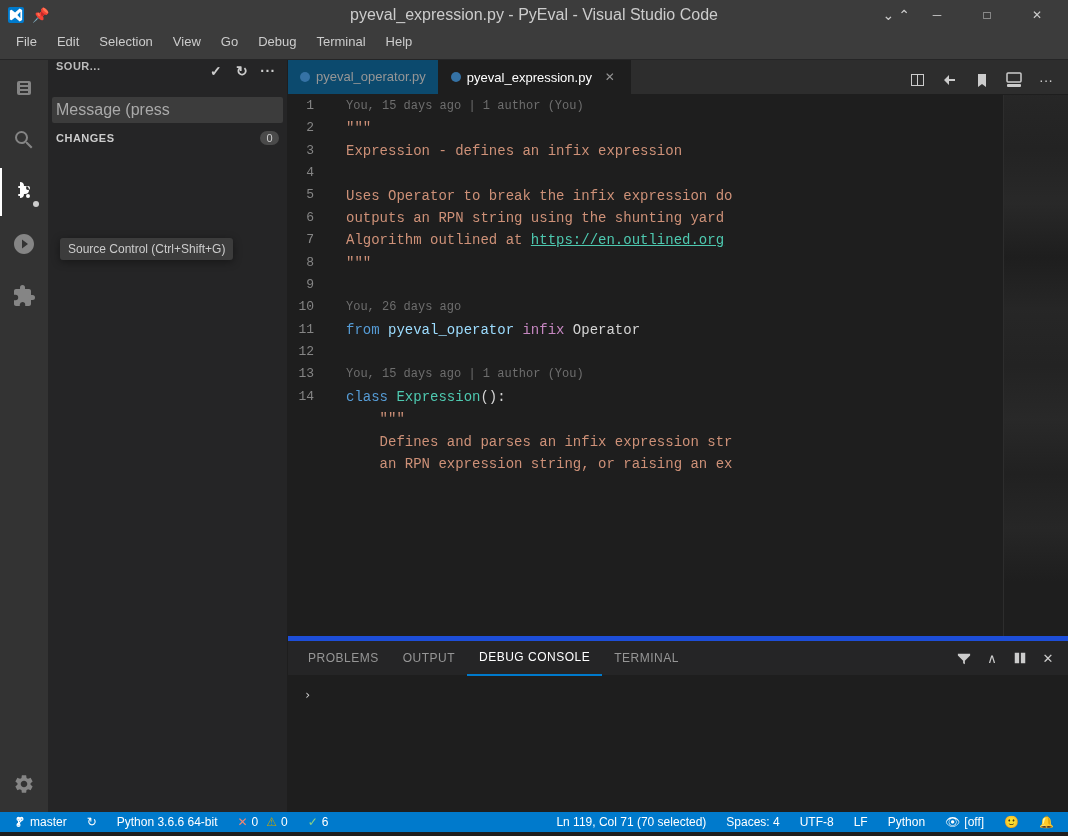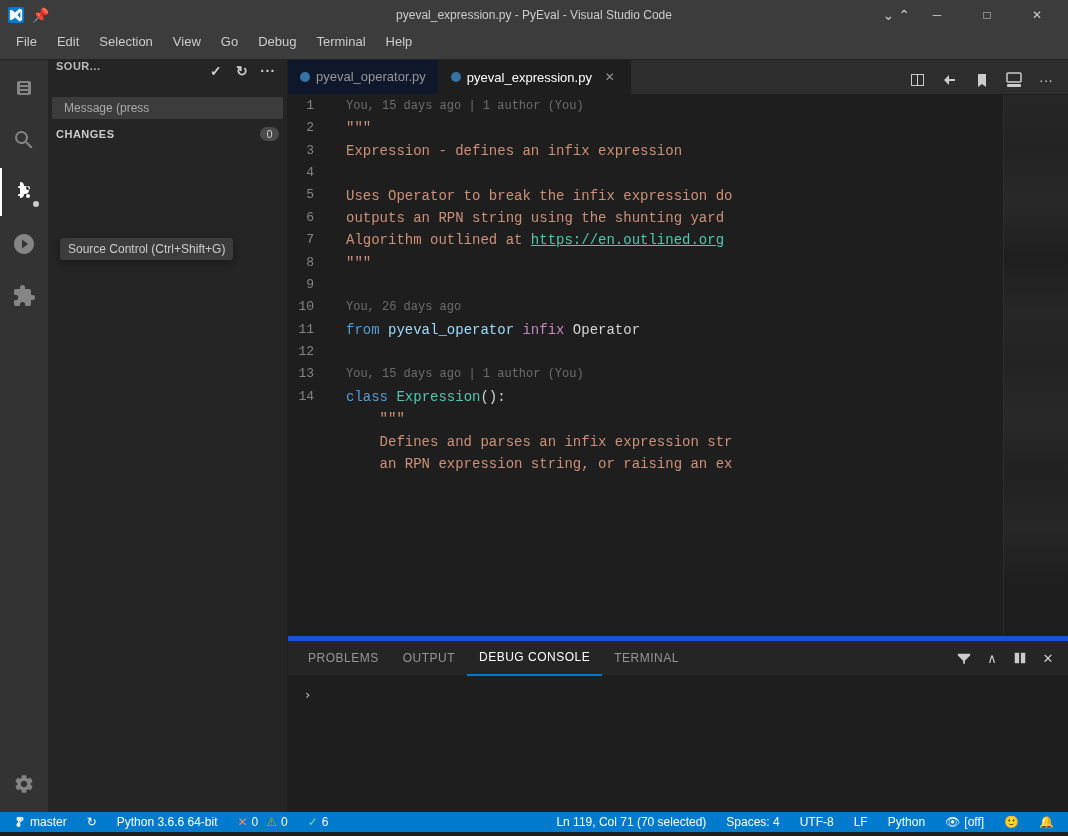--- a/index.html
+++ b/index.html
@@ -34,21 +34,21 @@
       border-radius: 2px;
       display: flex; align-items: center; justify-content: center;
       font-size: 10px; color: white; font-weight: bold;
     }
     .titlebar-pin {
       font-size: 14px; color: #cccccc; cursor: pointer;
     }
     .titlebar-title {
       flex: 1;
       text-align: left;
-      font-size: 12px;
+      font-size: 16px;
       color: #cccccc;
       position: absolute;
       left: 50%;
       transform: translateX(-50%);
     }
     .titlebar-controls {
       display: flex; gap: 4px;
     }
     .titlebar-btn {
       width: 46px; height: 30px;
@@ -134,25 +134,25 @@
     .sidebar-action-btn {
       width: 22px; height: 22px;
       display: flex; align-items: center; justify-content: center;
       cursor: pointer;
       color: #cccccc;
       font-size: 14px;
       border-radius: 3px;
     }
 
     .message-input-container {
-      padding: 4px 12px;
+      padding: 4px 4px;
       background: #3c3c3c;
       margin: 2px 4px;
       border-radius: 2px;
-      font-size: 12px;
+      font-size: 16px;
       color: #aaaaaa;
     }
 
     .changes-section {
       padding: 4px 8px;
       display: flex;
       align-items: center;
       justify-content: space-between;
       font-size: 11px;
       font-weight: 700;
@@ -189,21 +189,21 @@
       border-bottom: 1px solid #1e1e1e;
       position: relative;
     }
     .tab {
       height: 35px;
       display: flex;
       align-items: center;
       padding: 0 12px;
       font-size: 13px;
       cursor: pointer;
-      background: #0f172a;
+      background: #0c4a6e;
       color: #969696;
       border-right: 1px solid #1e1e1e;
       gap: 6px;
       min-width: 120px;
       white-space: nowrap;
     }
     .tab.active {
       background: #1e1e1e;
       color: #ffffff;
       border-top: 1px solid #007acc;

